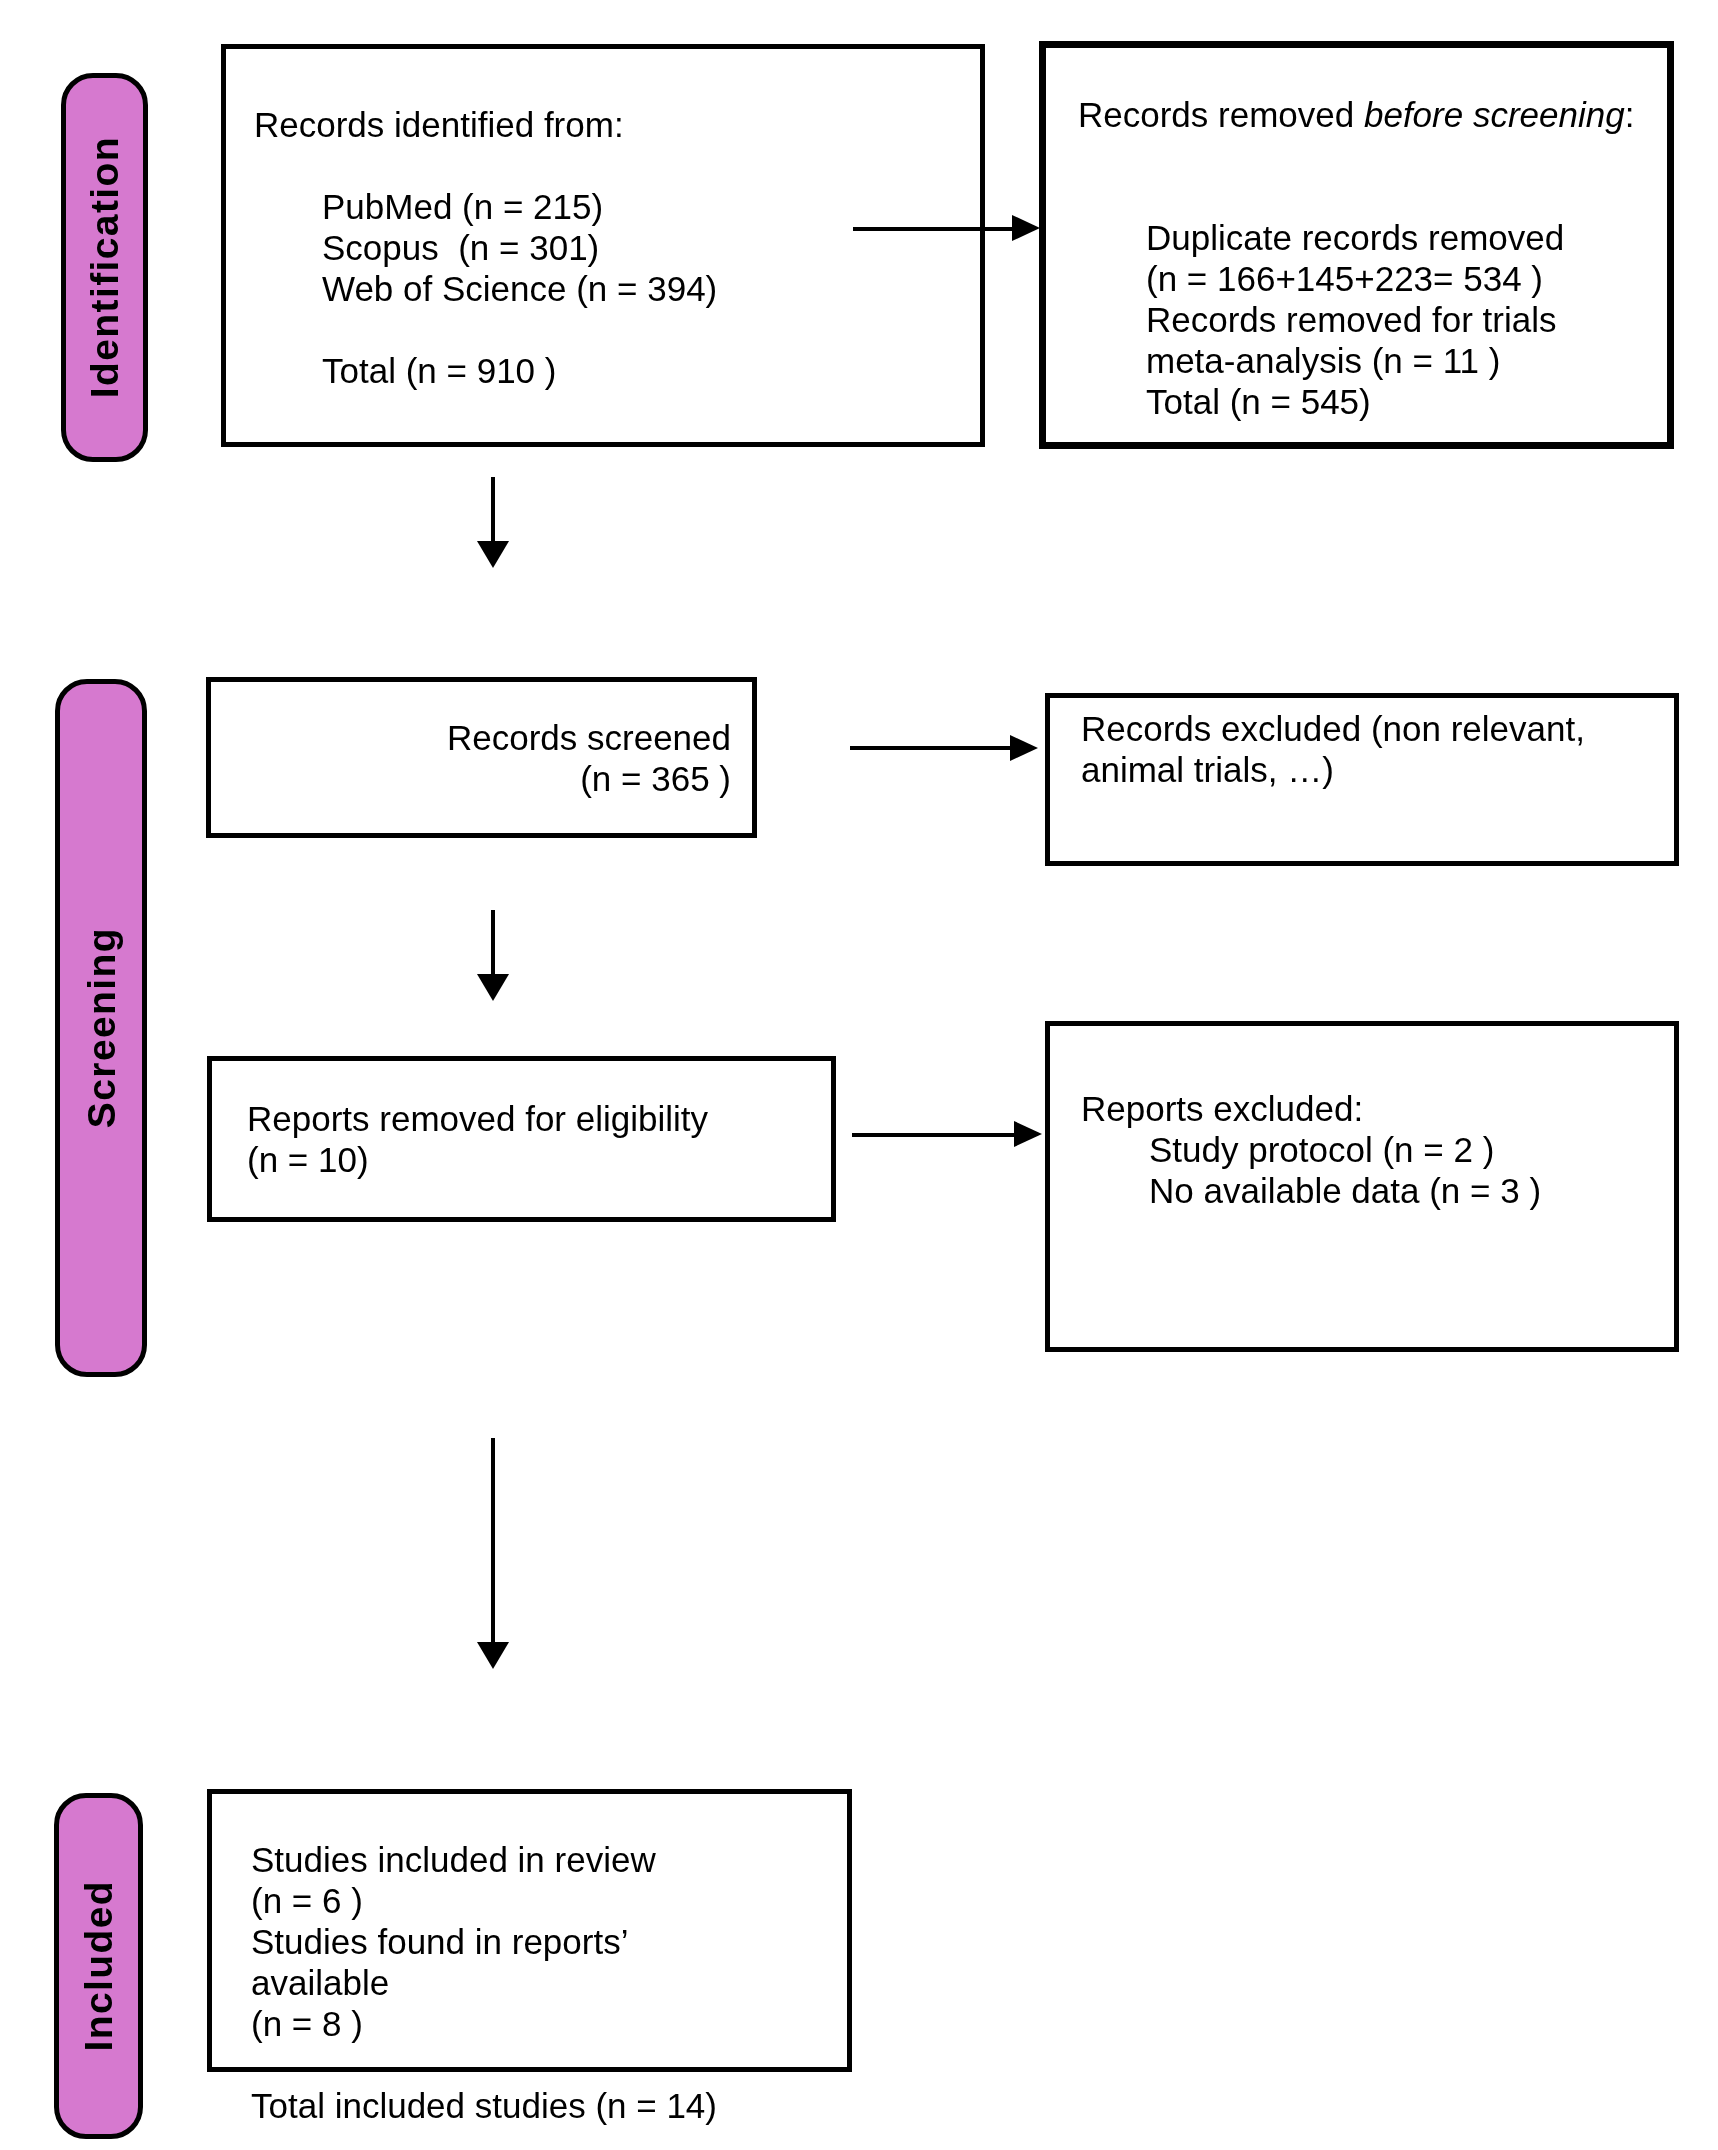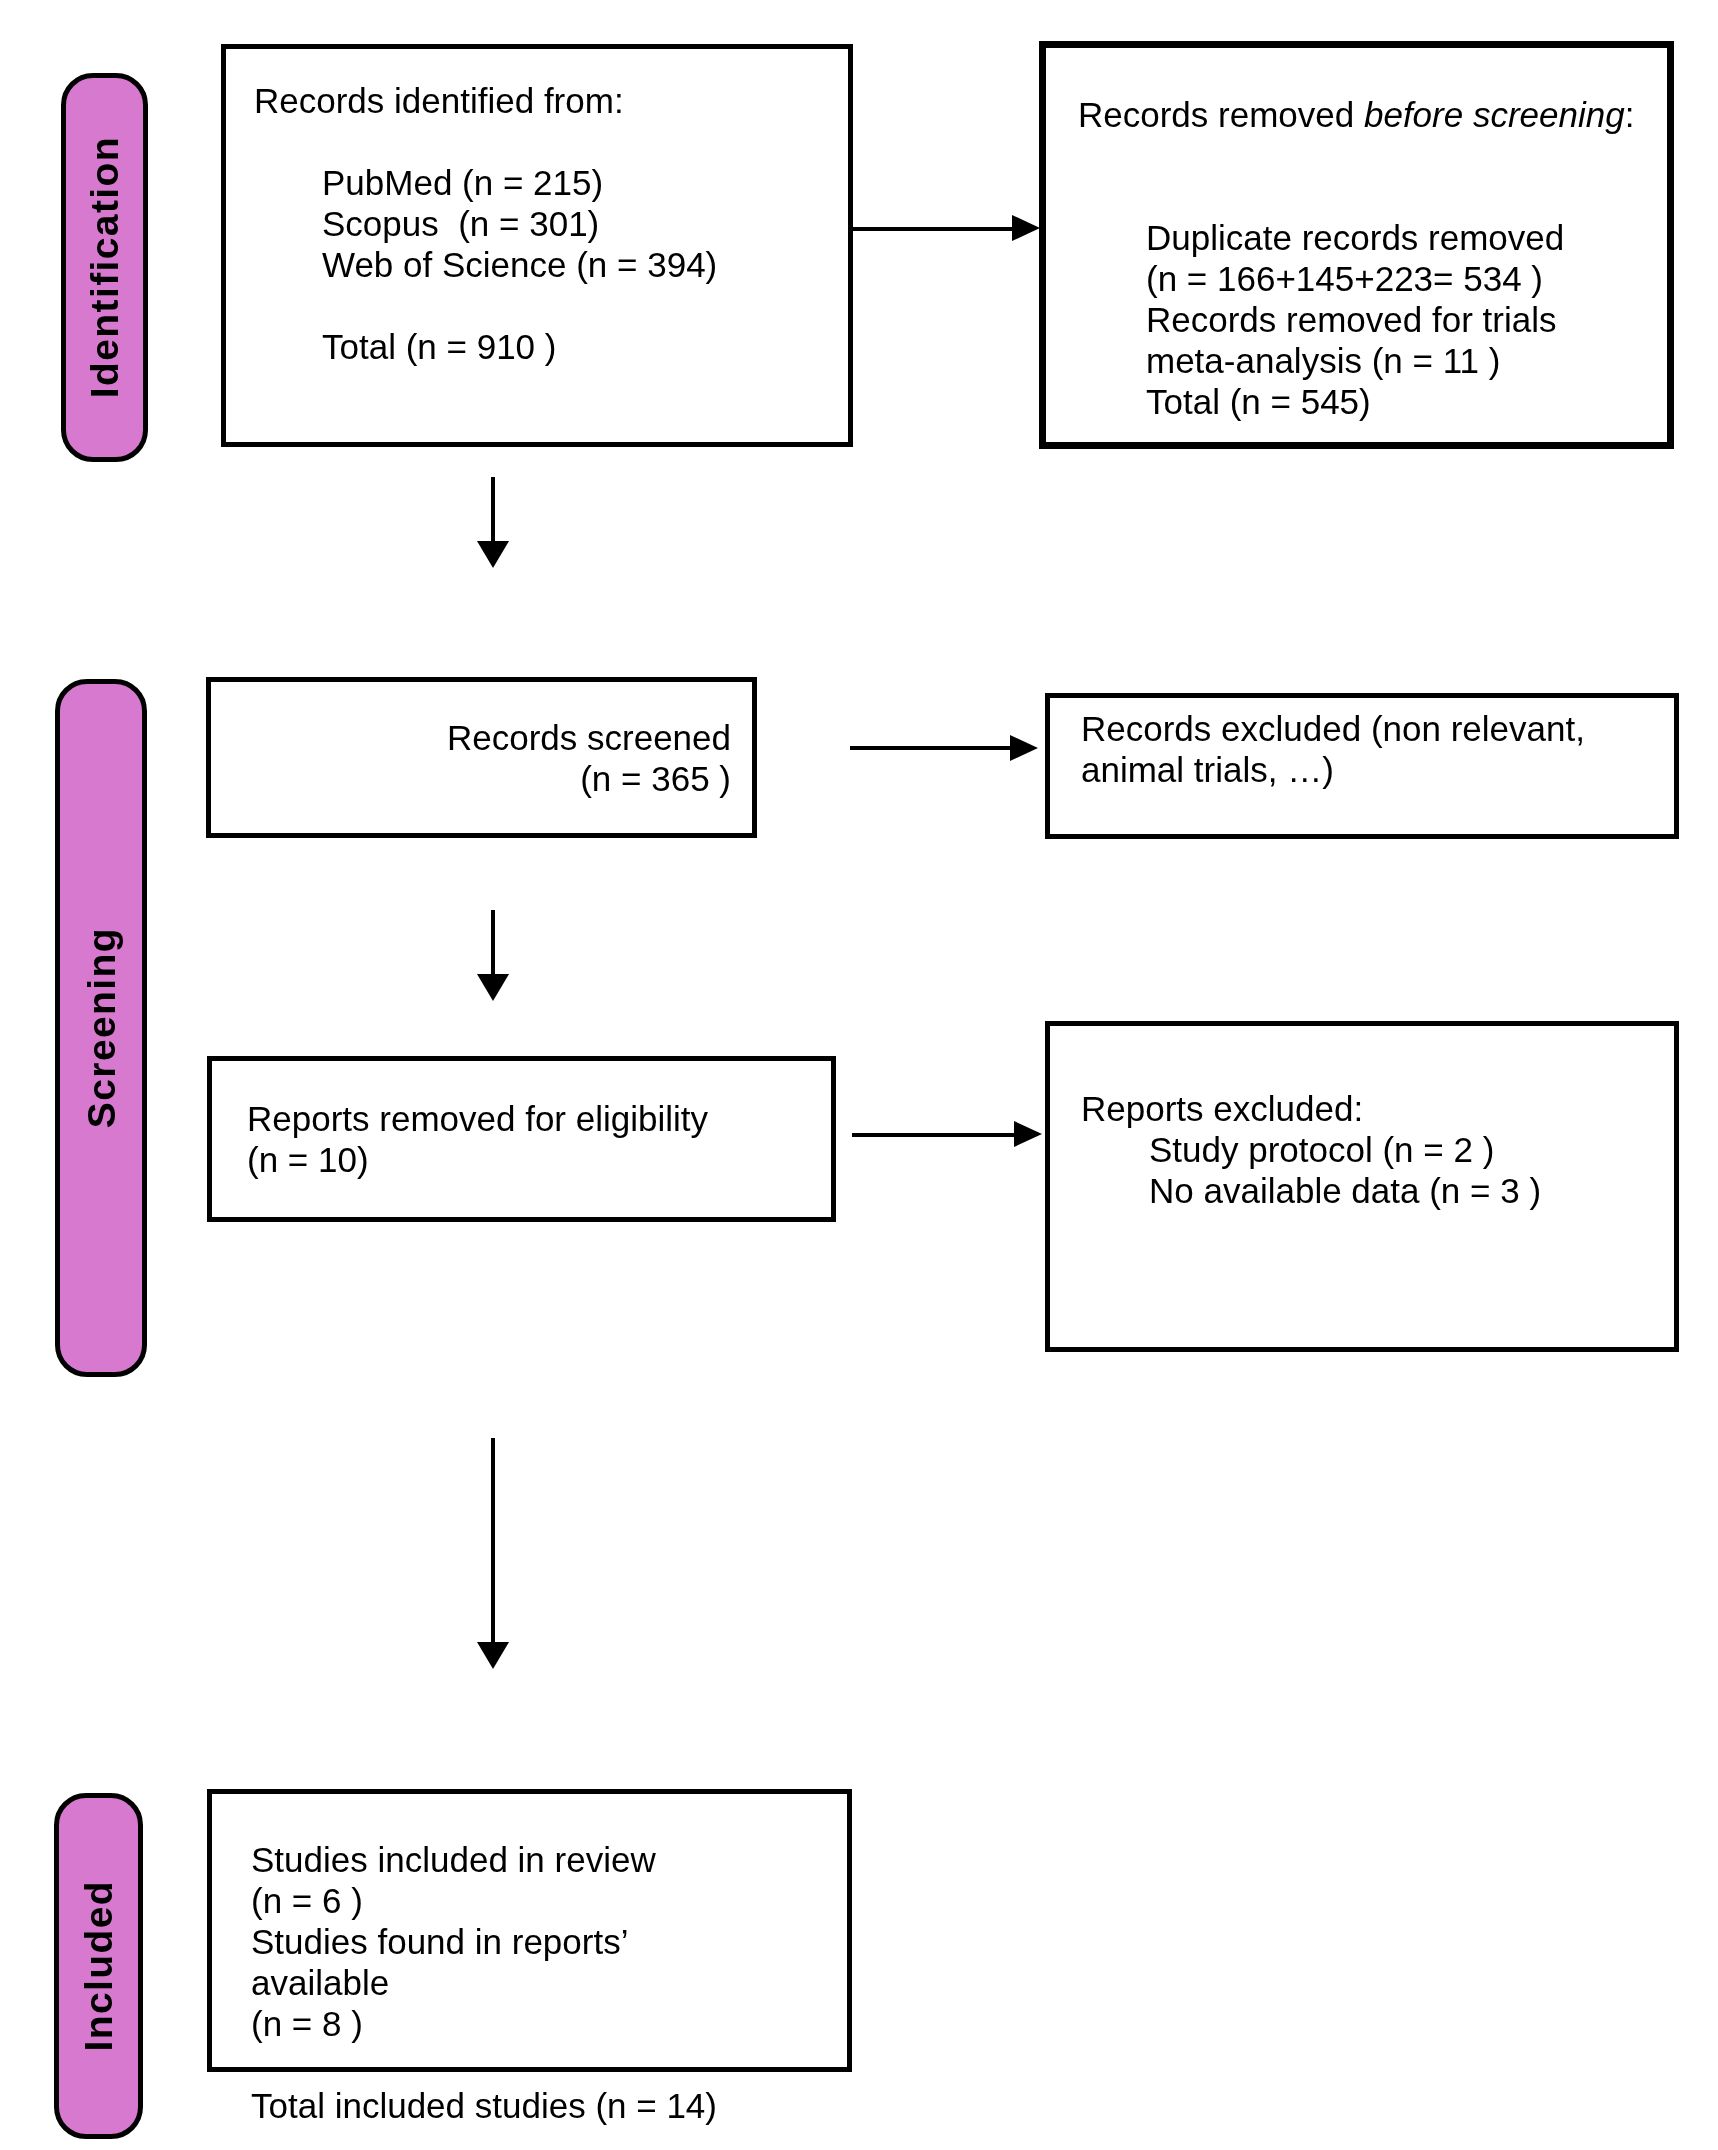--- a/index.html
+++ b/index.html
@@ -84,21 +84,21 @@
   </div>
 
   <div class="stage-label" style="left:55px; top:679px; width:92px; height:698px;">
     <span class="vtext">Screening</span>
   </div>
 
   <div class="stage-label" style="left:54px; top:1793px; width:89px; height:346px;">
     <span class="vtext">Included</span>
   </div>
 
-  <div class="flowbox" style="left:221px; top:44px; width:632px; height:403px; padding:31px 21px 0 28px;">
+  <div class="flowbox" style="left:221px; top:44px; width:764px; height:403px; padding:55px 21px 0 28px;">
     <div class="tline">Records identified from:</div>
     <div class="spacer"></div>
     <div class="tline indent">PubMed (n = 215)</div>
     <div class="tline indent">Scopus  (n = 301)</div>
     <div class="tline indent">Web of Science (n = 394)</div>
     <div class="spacer"></div>
     <div class="tline indent">Total (n = 910 )</div>
   </div>
 
   <div class="flowbox thick" style="left:1039px; top:41px; width:635px; height:408px; padding:46px 28px 0 32px;">
@@ -109,21 +109,21 @@
     <div class="tline indent">Records removed for trials</div>
     <div class="tline indent">meta-analysis (n = 11 )</div>
     <div class="tline indent">Total (n = 545)</div>
   </div>
 
   <div class="flowbox" style="left:206px; top:677px; width:551px; height:161px; padding:35px 21px 0 34px;text-align:right;">
     <div class="tline">Records screened</div>
     <div class="tline">(n = 365 )</div>
   </div>
 
-  <div class="flowbox" style="left:1045px; top:693px; width:634px; height:146px; padding:10px 21px 0 31px;">
+  <div class="flowbox" style="left:1045px; top:693px; width:634px; height:173px; padding:10px 21px 0 31px;">
     <div class="tline">Records excluded (non relevant,</div>
     <div class="tline">animal trials, …)</div>
   </div>
 
   <div class="flowbox" style="left:207px; top:1056px; width:629px; height:166px; padding:37px 21px 0 35px;">
     <div class="tline">Reports removed for eligibility</div>
     <div class="tline">(n = 10)</div>
   </div>
 
   <div class="flowbox" style="left:1045px; top:1021px; width:634px; height:331px; padding:62px 10px 0 31px;">

